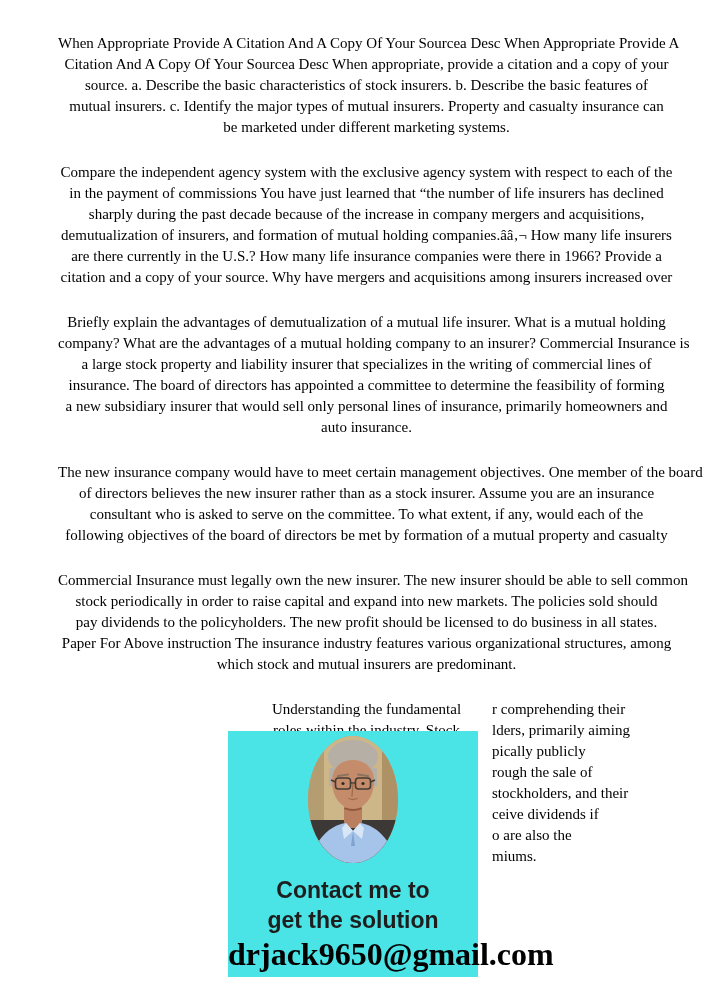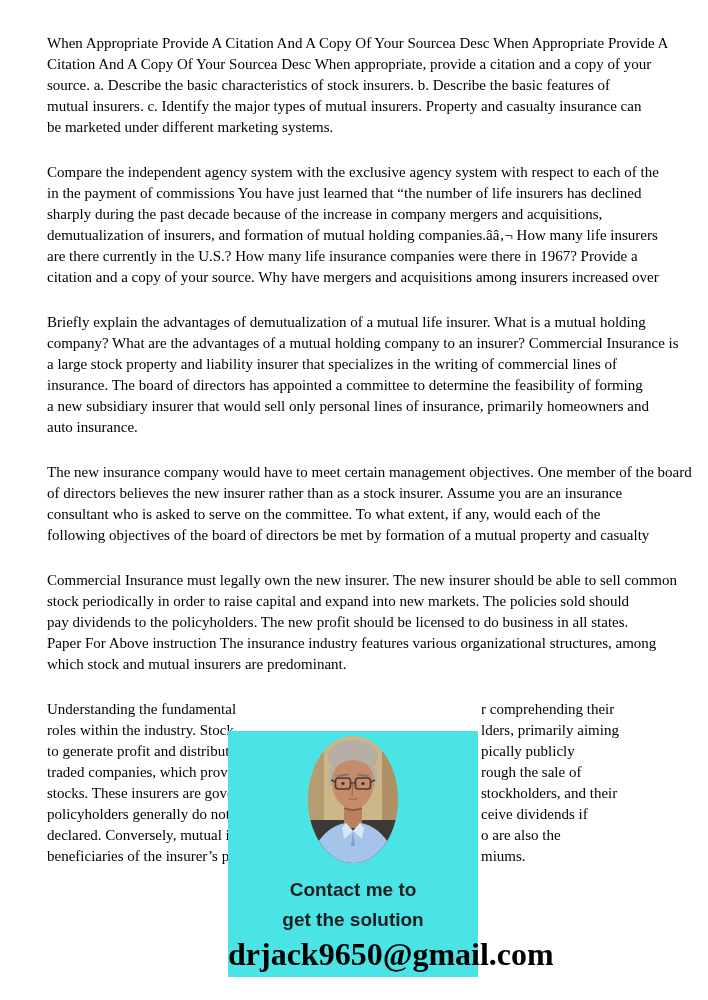--- a/index.html
+++ b/index.html
@@ -11,21 +11,21 @@
   }
   html,body{margin:0;padding:0;}
   body{
     width:708px;height:1000px;
     background:var(--page-bg);
     font-family:"Liberation Serif", serif;
     font-size:15px;color:var(--body-text);
     overflow:hidden;
   }
   .page{position:relative;width:708px;height:1000px;background:var(--page-bg);overflow:hidden;}
-  .doc{position:absolute;left:47px;top:33px;width:617px;}
+  .doc{position:absolute;left:58px;top:33px;width:617px;text-align:center;}
   .para{margin:0 0 24px 0;}
   .line{
     position:relative;
     white-space:nowrap;
     height:21px;line-height:21px;
   }
   .frag-left{white-space:nowrap;}
   .frag-right{position:absolute;left:434px;top:0;white-space:nowrap;}
 
   .overlay{
@@ -33,21 +33,21 @@
     background:var(--overlay-bg);
     z-index:5;text-align:center;
   }
   .photo{
     width:90px;height:127px;margin:5px auto 0 auto;
     border-radius:50%;overflow:hidden;
   }
   .ov-title{
     margin-top:12px;
     font-family:"Liberation Sans", sans-serif;
-    font-weight:700;font-size:19px;line-height:30px;
+    font-weight:700;font-size:23px;line-height:30px;
     color:var(--overlay-title);
   }
   .ov-email{
     margin-top:4px;
     font-family:"Liberation Serif", serif;
     font-weight:700;font-size:32px;line-height:30px;
     color:var(--overlay-email);
   }
 </style>
 </head>
@@ -62,21 +62,21 @@
         <div class="line">Citation And A Copy Of Your Sourcea Desc When appropriate, provide a citation and a copy of your</div>
         <div class="line">source. a. Describe the basic characteristics of stock insurers. b. Describe the basic features of</div>
         <div class="line">mutual insurers. c. Identify the major types of mutual insurers. Property and casualty insurance can</div>
         <div class="line">be marketed under different marketing systems.</div>
       </div>
       <div class="para">
         <div class="line">Compare the independent agency system with the exclusive agency system with respect to each of the</div>
         <div class="line">in the payment of commissions You have just learned that “the number of life insurers has declined</div>
         <div class="line">sharply during the past decade because of the increase in company mergers and acquisitions,</div>
         <div class="line">demutualization of insurers, and formation of mutual holding companies.ââ‚¬ How many life insurers</div>
-        <div class="line">are there currently in the U.S.? How many life insurance companies were there in 1967? Provide a</div>
+        <div class="line">are there currently in the U.S.? How many life insurance companies were there in 1966? Provide a</div>
         <div class="line">citation and a copy of your source. Why have mergers and acquisitions among insurers increased over</div>
       </div>
       <div class="para">
         <div class="line">Briefly explain the advantages of demutualization of a mutual life insurer. What is a mutual holding</div>
         <div class="line">company? What are the advantages of a mutual holding company to an insurer? Commercial Insurance is</div>
         <div class="line">a large stock property and liability insurer that specializes in the writing of commercial lines of</div>
         <div class="line">insurance. The board of directors has appointed a committee to determine the feasibility of forming</div>
         <div class="line">a new subsidiary insurer that would sell only personal lines of insurance, primarily homeowners and</div>
         <div class="line">auto insurance.</div>
       </div>

